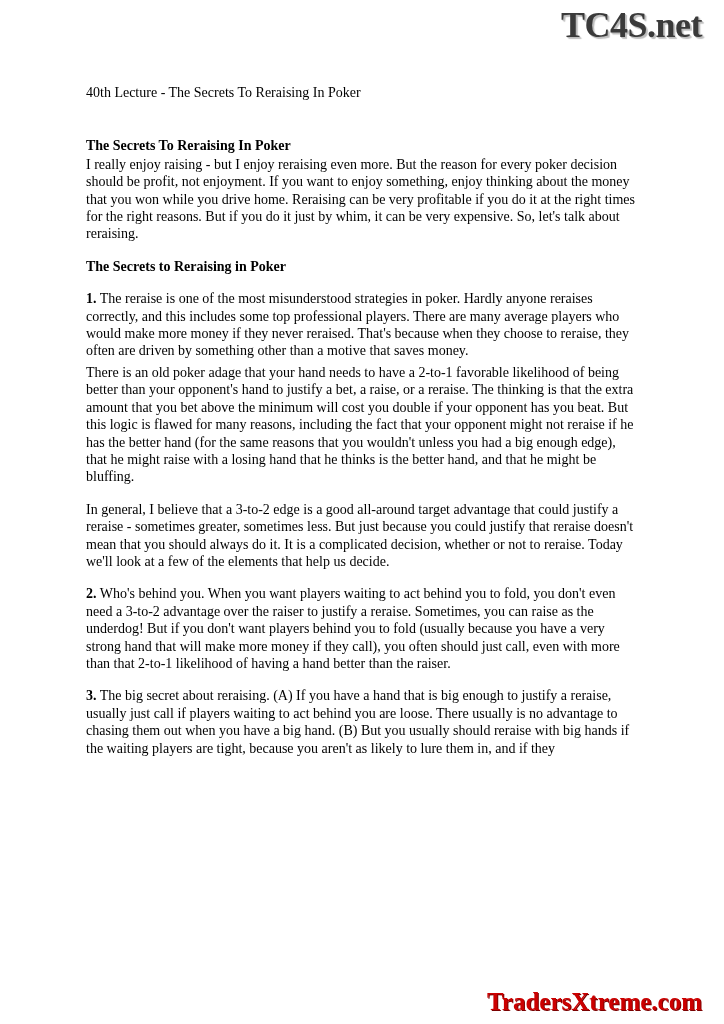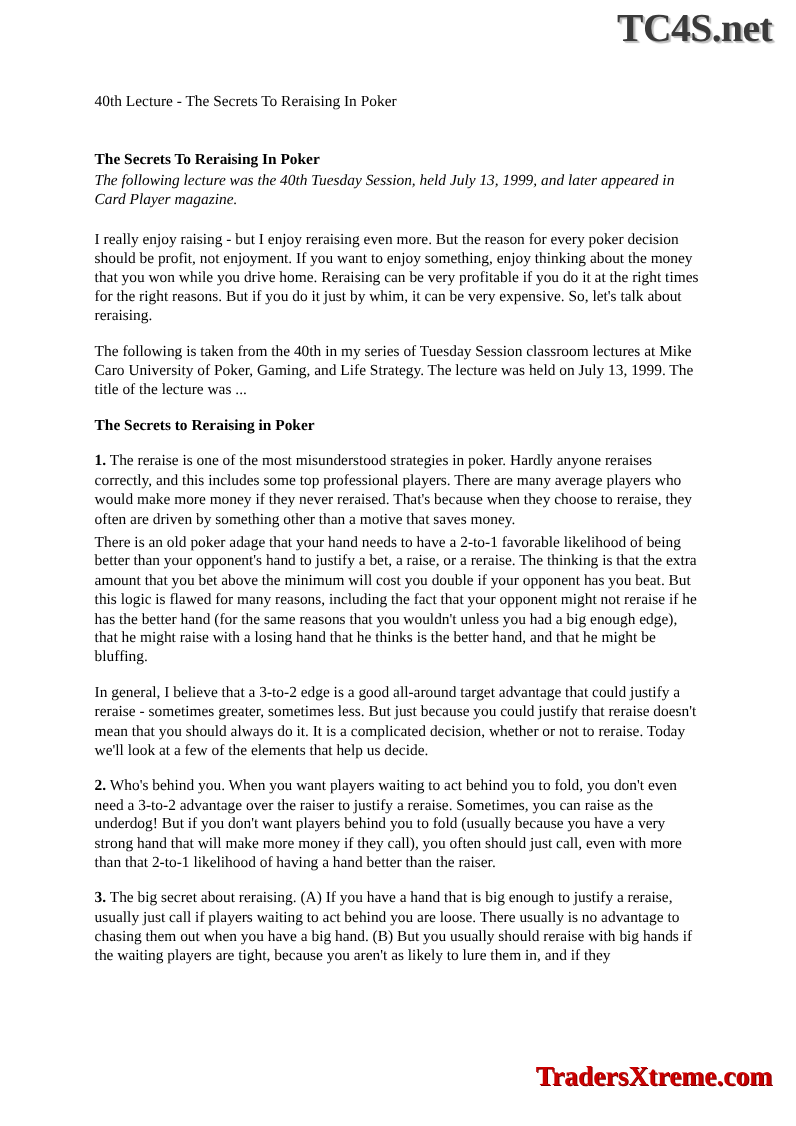--- a/index.html
+++ b/index.html
@@ -28,21 +28,21 @@
     right: 22px;
     font-family: "Liberation Serif", serif;
     font-weight: bold;
     font-size: 36px;
     color: #3a3a3a;
     letter-spacing: -0.5px;
     text-shadow: 1px 1px 0 #bdbdbd, 2px 2px 1px rgba(0,0,0,0.25);
   }
   .watermark-bottom {
     position: absolute;
-    bottom: 23px;
+    bottom: 0;
     right: 22px;
     font-family: "Liberation Serif", serif;
     font-weight: bold;
     font-size: 25px;
     color: #cc0000;
     text-shadow: 1px 1px 0 #7a0000;
   }
   .watermark-center {
     position: absolute;
     left: 209px;
@@ -100,26 +100,24 @@
 <div class="page">
 
   <div class="watermark-top">TC4S.net</div>
 
   <div class="content">
 
     <p class="header-line">40th Lecture - The Secrets To Reraising In Poker</p>
 
     <p class="heading">The Secrets To Reraising In Poker</p>
 
-    <p class="subtitle">The following lecture was the 40th Tuesday Session, held July 13, 1999, and later appeared in Card Player magazine.</p>
 
 
     <p>I really enjoy raising - but I enjoy reraising even more. But the reason for every poker decision should be profit, not enjoyment. If you want to enjoy something, enjoy thinking about the money that you won while you drive home. Reraising can be very profitable if you do it at the right times for the right reasons. But if you do it just by whim, it can be very expensive. So, let's talk about reraising.</p>
 
-    <p>The following is taken from the 40th in my series of Tuesday Session classroom lectures at Mike Caro University of Poker, Gaming, and Life Strategy. The lecture was held on July 13, 1999. The title of the lecture was ...</p>
 
     <p class="small-heading">The Secrets to Reraising in Poker</p>
 
     <p class="tight"><span class="bold">1.</span><span> The reraise is one of the most misunderstood strategies in poker. Hardly anyone reraises correctly, and this includes some top professional players. There are many average players who would make more money if they never reraised. That's because when they choose to reraise, they often are driven by something other than a motive that saves money.</span></p>
 
     <p>There is an old poker adage that your hand needs to have a 2-to-1 favorable likelihood of being better than your opponent's hand to justify a bet, a raise, or a reraise. The thinking is that the extra amount that you bet above the minimum will cost you double if your opponent has you beat. But this logic is flawed for many reasons, including the fact that your opponent might not reraise if he has the better hand (for the same reasons that you wouldn't unless you had a big enough edge), that he might raise with a losing hand that he thinks is the better hand, and that he might be bluffing.</p>
 
     <p>In general, I believe that a 3-to-2 edge is a good all-around target advantage that could justify a reraise - sometimes greater, sometimes less. But just because you could justify that reraise doesn't mean that you should always do it. It is a complicated decision, whether or not to reraise. Today we'll look at a few of the elements that help us decide.</p>
 
     <p><span class="bold">2.</span><span> Who's behind you. When you want players waiting to act behind you to fold, you don't even need a 3-to-2 advantage over the raiser to justify a reraise. Sometimes, you can raise as the underdog! But if you don't want players behind you to fold (usually because you have a very strong hand that will make more money if they call), you often should just call, even with more than that 2-to-1 likelihood of having a hand better than the raiser.</span></p>

